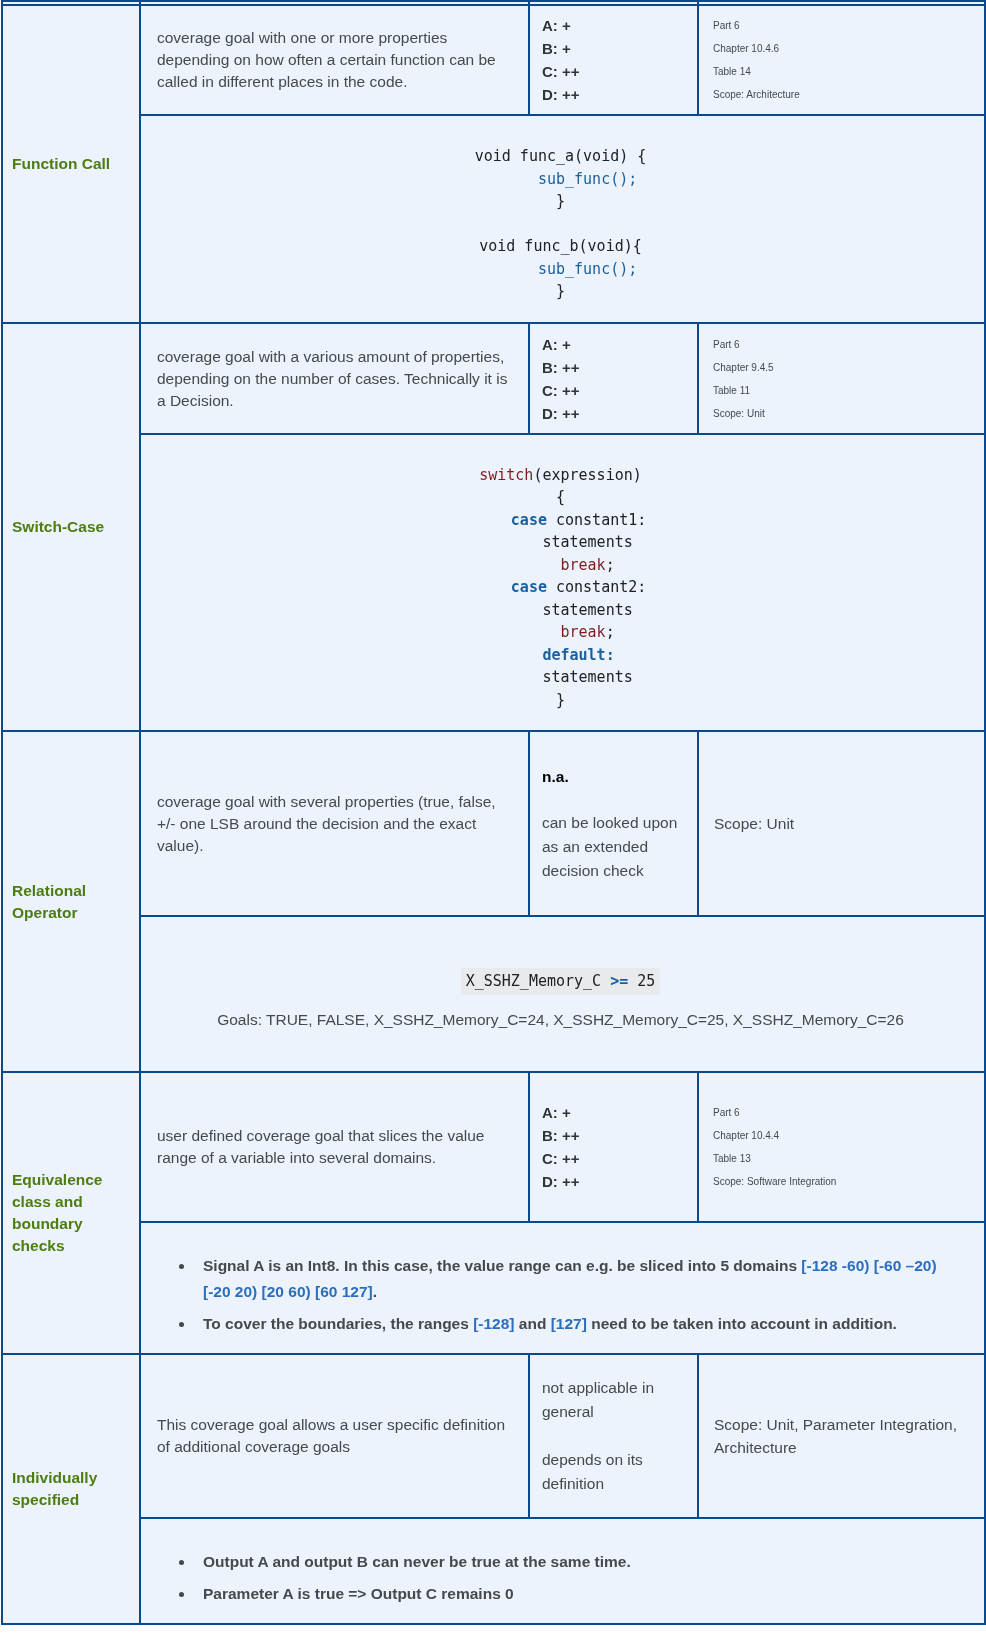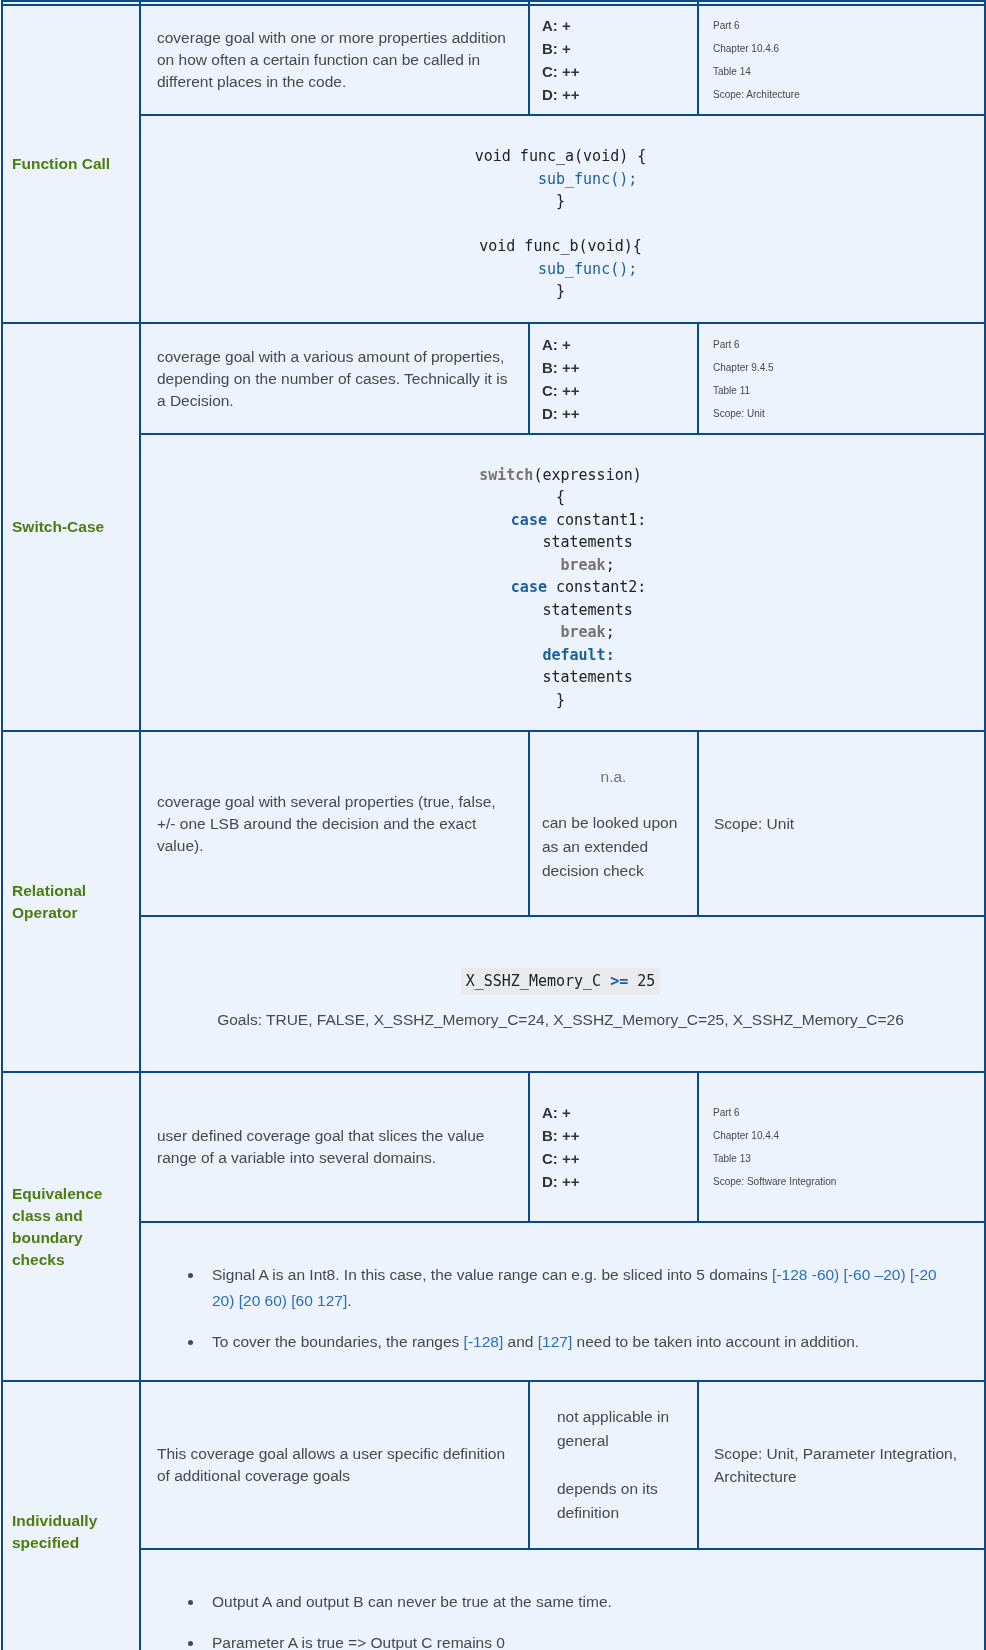--- a/index.html
+++ b/index.html
@@ -35,40 +35,40 @@
     padding:8px 12px 8px 14px;
   }
   td.code-cell{
     background:#ffffff;vertical-align:top;
     padding:26px 16px 16px 12px;
     text-align:center;
   }
   .code{font-family:"DejaVu Sans Mono",monospace;font-size:15px;line-height:22.5px;color:#202124;}
   .code-line{white-space:pre;min-height:22.5px;}
   .tk-plain{color:#202124;}
-  .tk-kw{color:#737373;font-weight:bold;margin-top:44px;}
+  .tk-kw{color:#7f1d1d;font-weight:normal;margin-top:44px;}
   .tk-kwb{color:#1a5f9f;font-weight:bold;}
   .tk-fn{color:#1a5f9f;}
   .tk-op{color:#1a5f9f;font-weight:bold;}
   .inline-code{
     display:inline-block;background:#e8eaed;
     font-family:"DejaVu Sans Mono",monospace;font-size:15px;line-height:21px;
     padding:3px 5px;color:#202124;white-space:pre;
   }
   .goals-line{font-size:15.5px;line-height:22px;color:#45494c;margin-top:14px;}
   td.na-cell{font-size:15.5px;line-height:24px;color:#45494c;padding:8px 12px;}
-  .na-label{font-weight:normal;color:#737373;margin-bottom:22px;text-align:center;}
-  .mid-par{margin:15px;}
+  .na-label{font-weight:bold;color:#000000;margin-bottom:22px;}
+  .mid-par{margin:0;}
   .mid-par.mt{margin-top:24px;}
   td.scope-cell{font-size:15.5px;line-height:23px;color:#45494c;padding:8px 12px 8px 15px;}
   td.bullets-cell{background:#ffffff;vertical-align:top;padding:24px 20px 10px 24px;}
   ul.bullets{margin:0;padding-left:24px;list-style:disc;}
   ul.bullets li{
     font-size:15.5px;line-height:26px;color:#45494c;
-    padding-left:8px;margin:15px;
+    padding-left:8px;margin:6px;font-weight:bold;
   }
   .lk{color:#2a6ebd;}
   .bt{color:#45494c;}
 </style>
 </head>
 <body>
 
 <div class="page">
   <table class="cov">
     <colgroup>
@@ -81,21 +81,21 @@
     <tbody>
         <tr style="height:4px">
       <td></td>
       <td></td>
       <td></td>
       <td></td>
     </tr>
 
     <tr style="height:109px">
       <th class="label-cell" rowspan="2">Function Call</th>
-      <td class="desc-cell">coverage goal with one or more properties addition on how often a certain function can be called in different places in the code.</td>
+      <td class="desc-cell">coverage goal with one or more properties depending on how often a certain function can be called in different places in the code.</td>
       <td class="asil-cell">
         <div>A: +</div>
         <div>B: +</div>
         <div>C: ++</div>
         <div>D: ++</div>
       </td>
       <td class="ref-cell">
         <div>Part 6</div>
         <div>Chapter 10.4.6</div>
         <div>Table 14</div>

